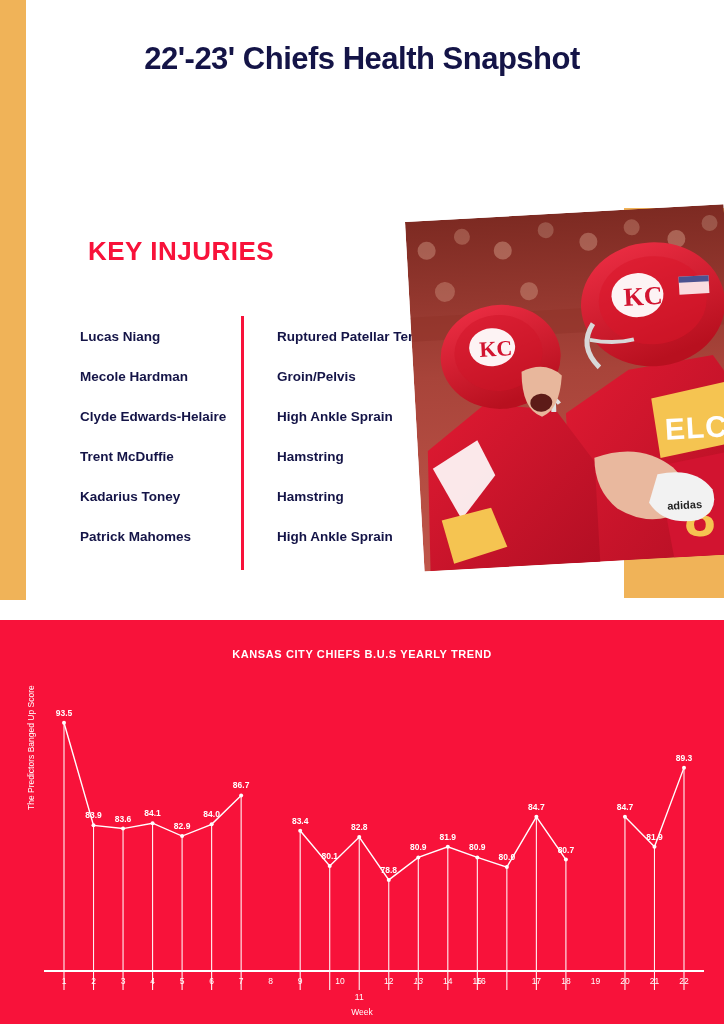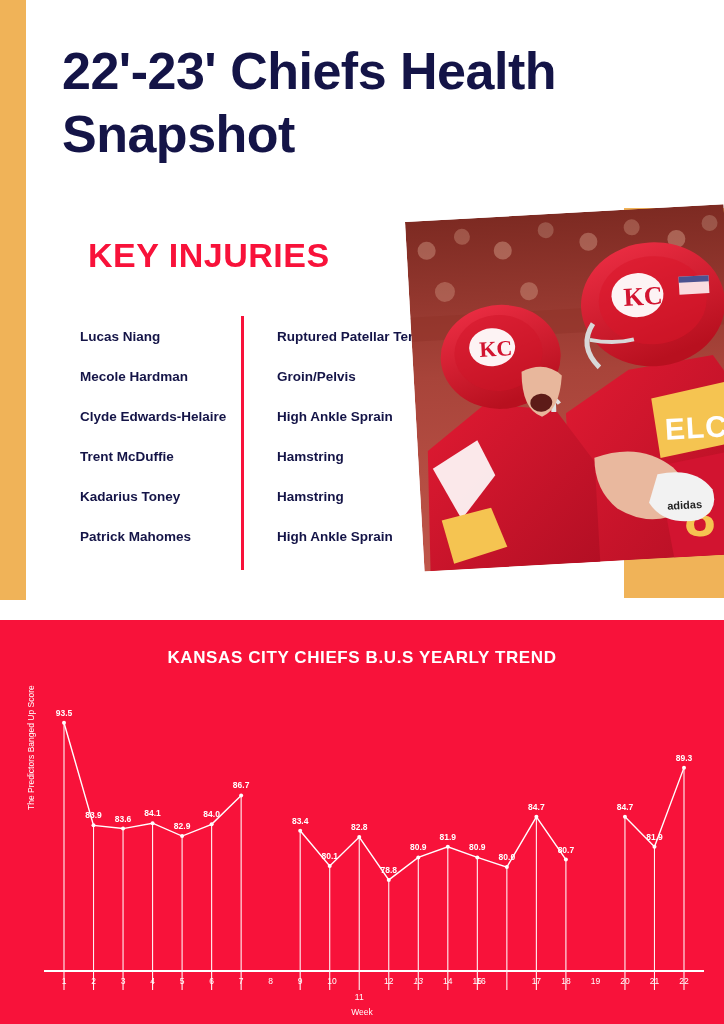--- a/index.html
+++ b/index.html
@@ -30,32 +30,33 @@
     position: absolute;
     right: 0; top: 208px;
     width: 100px; height: 390px;
     background: #f0b358;
   }
   
   .title {
     position: absolute;
     left: 62px; top: 40px;
     width: 600px;
-    font-size: 52px;
+    font-size: 31px;
     line-height: 1.22;
     font-weight: bold;
     color: #141447;
     letter-spacing: -0.5px;
+    text-align: center;
   }
 
   
   .key-injuries {
     position: absolute;
     left: 88px; top: 236px;
-    font-size: 34px;
+    font-size: 26px;
     font-weight: bold;
     color: #f8123a;
     letter-spacing: 0.5px;
   }
 
   
   .injuries {
     position: absolute;
     left: 30px; top: 316px;
     width: 420px;
@@ -103,21 +104,21 @@
     position: absolute;
     left: 0; top: 620px;
     width: 724px; height: 404px;
     background: #f8123a;
   }
   .chart-title {
     position: absolute;
     left: 0; top: 28px;
     width: 100%;
     text-align: center;
-    font-size: 17px;
+    font-size: 11px;
     font-weight: bold;
     color: #ffffff;
     letter-spacing: 0.6px;
   }
   .y-axis-label {
     position: absolute;
     left: 26px; top: 190px;
     transform: rotate(-90deg);
     transform-origin: left top;
     font-size: 8.5px;
@@ -340,21 +341,21 @@
     <div class="xticks" id="xticks">
         <div class="xtick" style="left: 20px;">1</div>
         <div class="xtick" style="left: 49.5238px;">2</div>
         <div class="xtick" style="left: 79.0476px;">3</div>
         <div class="xtick" style="left: 108.571px;">4</div>
         <div class="xtick" style="left: 138.095px;">5</div>
         <div class="xtick" style="left: 167.619px;">6</div>
         <div class="xtick" style="left: 197.143px;">7</div>
         <div class="xtick" style="left: 226.667px;">8</div>
         <div class="xtick" style="left: 256.19px;">9</div>
-        <div class="xtick" style="left: 288px;">10</div>
+        <div class="xtick" style="left: 296px;">10</div>
         <div class="xtick" style="left: 315.238px; margin-top: 16px;">11</div>
         <div class="xtick" style="left: 344.762px;">12</div>
         <div class="xtick" style="left: 374.286px; font-style: italic;">13</div>
         <div class="xtick" style="left: 403.81px;">14</div>
         <div class="xtick" style="left: 433.333px;">15</div>
         <div class="xtick" style="left: 437px;">16</div>
         <div class="xtick" style="left: 492.381px;">17</div>
         <div class="xtick" style="left: 521.905px;">18</div>
         <div class="xtick" style="left: 551.429px; text-align: right;">19</div>
         <div class="xtick" style="left: 580.952px;">20</div>

